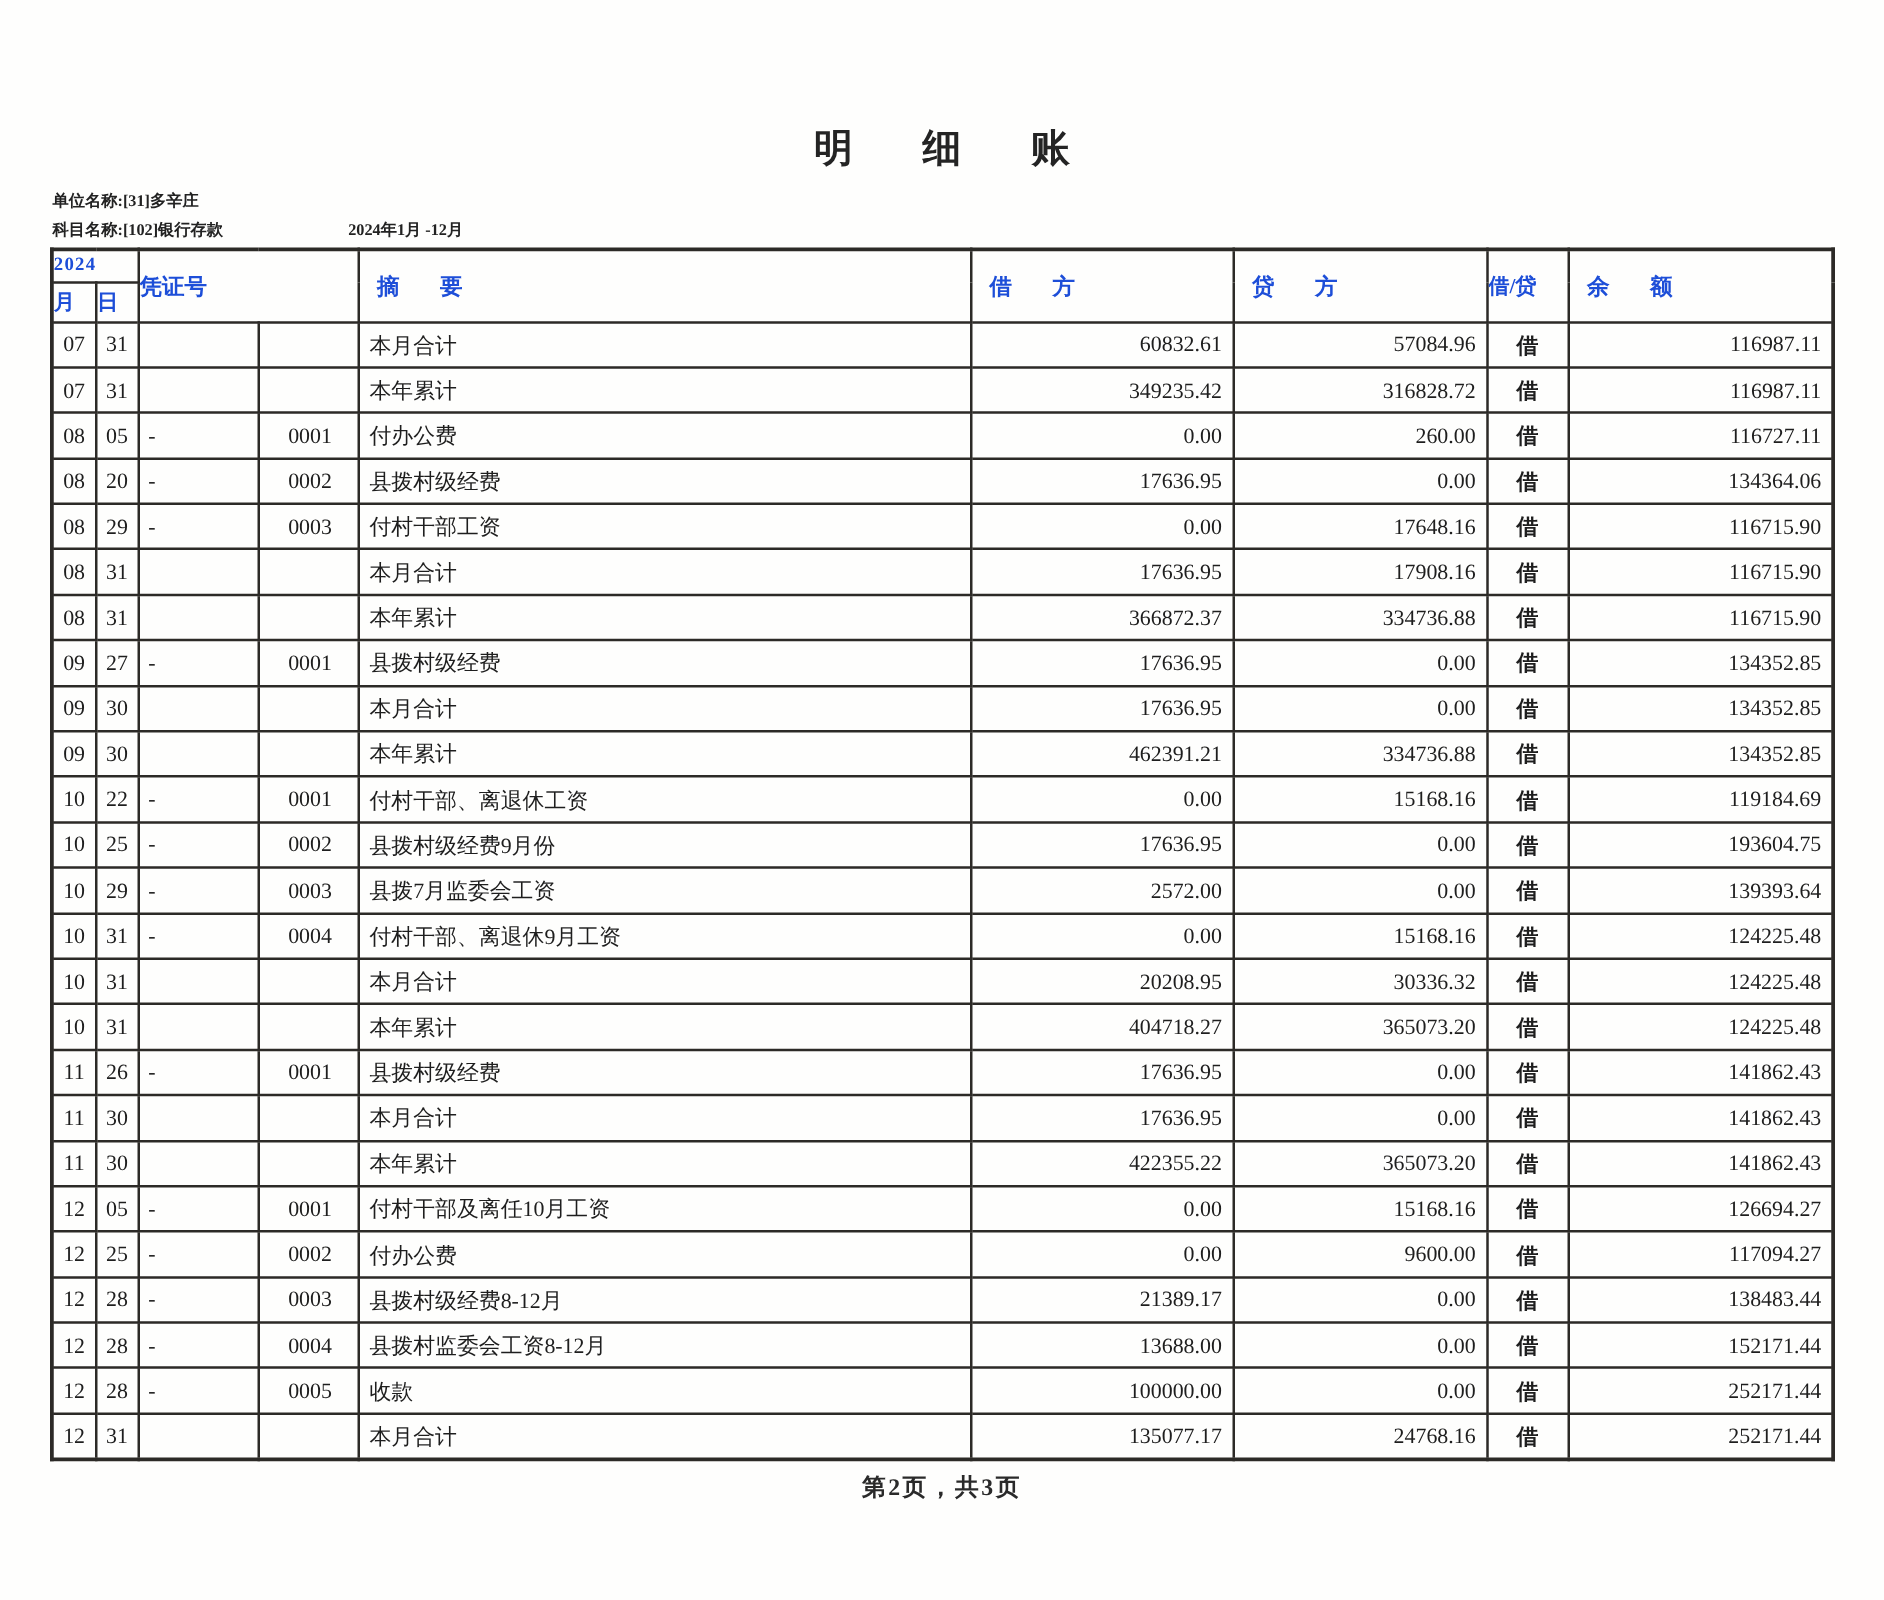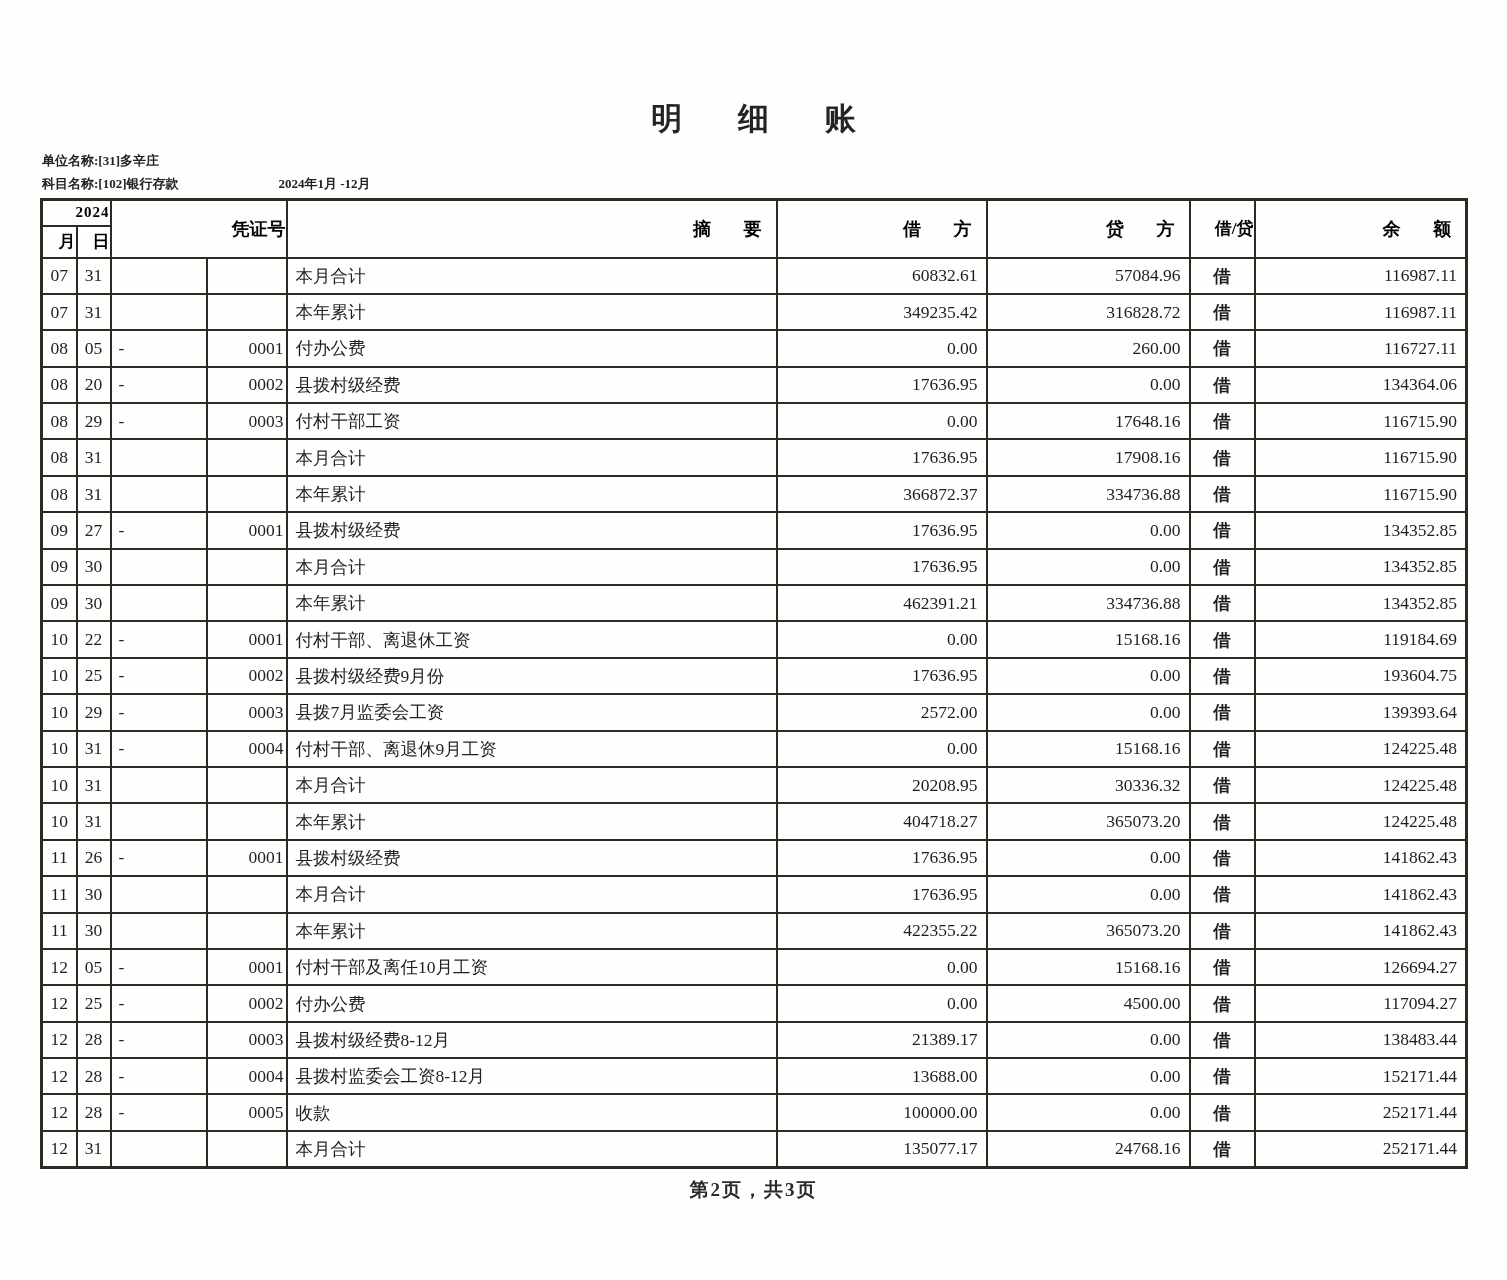--- a/index.html
+++ b/index.html
@@ -43,32 +43,32 @@
   }
   table.ledger th, table.ledger td {
     border: 2px solid #2c2a27;
     overflow: hidden;
     white-space: nowrap;
     vertical-align: middle;
   }
   thead th {
     font-weight: bold;
     font-size: 18px;
-    text-align: right;
-    color: #000000;
+    text-align: left;
+    color: #1d4ed8;
     margin-top: 48px;
   }
   th.h-year { height: 26px; font-size: 15px; letter-spacing: 1px; }
   th.h-md { height: 32px; font-size: 17px; }
   th.h-wide { letter-spacing: 14px; text-indent: 14px; }
   th.h-dc { letter-spacing: 0; font-size: 17px; }
   tbody td { height: 36.4px; padding: 0 2px; font-size: 17.5px; color: #1e1e1e; }
   td.c-month, td.c-day { text-align: center; padding: 0; }
   td.c-vprefix { text-align: left; padding-left: 7px; }
-  td.c-vno { text-align: right; padding-left: 5px; }
+  td.c-vno { text-align: center; padding-left: 5px; }
   td.c-summary { text-align: left; padding-left: 8px; margin-top: 43px; }
   td.c-debit, td.c-credit, td.c-balance { text-align: right; padding-right: 8px; }
   td.c-dc { text-align: center; font-weight: bold; }
   .footer {
     margin-top: 8px;
     text-align: center;
     font-size: 19px;
     font-weight: bold;
     letter-spacing: 2px;
     color: #2a2a2a;
@@ -337,21 +337,21 @@
           <td class="c-dc">借</td>
           <td class="c-balance">126694.27</td>
         </tr>
         <tr>
           <td class="c-month">12</td>
           <td class="c-day">25</td>
           <td class="c-vprefix">-</td>
           <td class="c-vno">0002</td>
           <td class="c-summary">付办公费</td>
           <td class="c-debit">0.00</td>
-          <td class="c-credit">4500.00</td>
+          <td class="c-credit">9600.00</td>
           <td class="c-dc">借</td>
           <td class="c-balance">117094.27</td>
         </tr>
         <tr>
           <td class="c-month">12</td>
           <td class="c-day">28</td>
           <td class="c-vprefix">-</td>
           <td class="c-vno">0003</td>
           <td class="c-summary">县拨村级经费8-12月</td>
           <td class="c-debit">21389.17</td>

